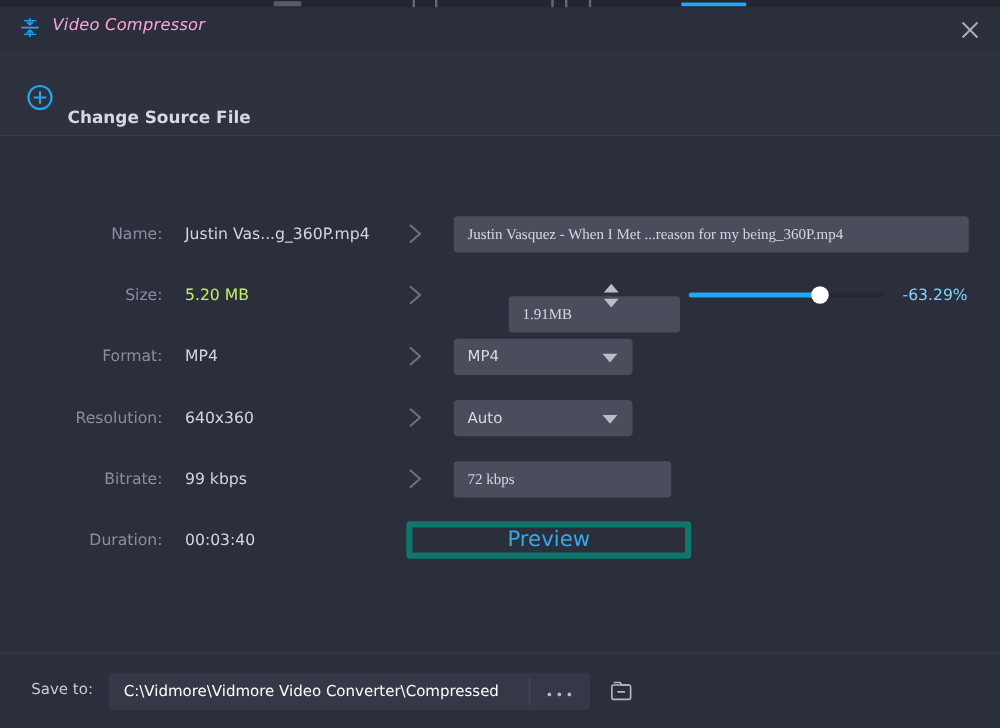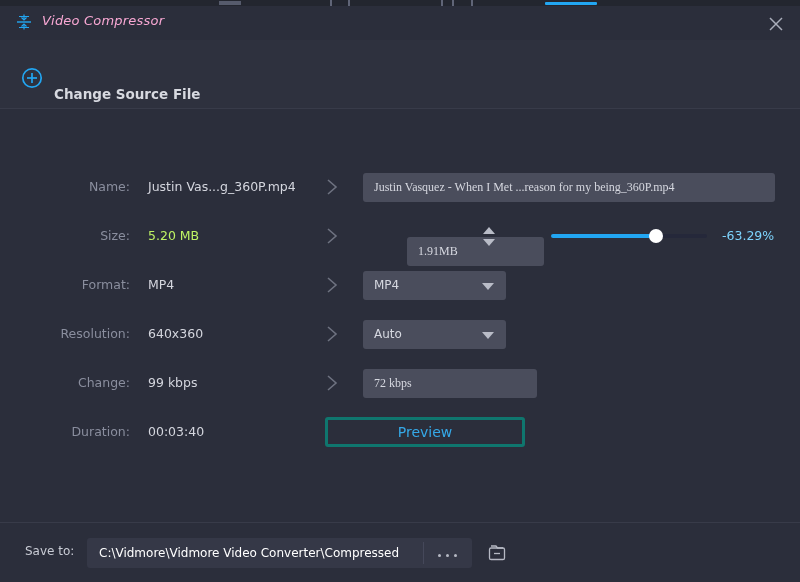--- a/index.html
+++ b/index.html
@@ -136,25 +136,25 @@
     background: #ffffff; border-radius: 50%;
     cursor: pointer;
   }
   .pct {
     position: absolute; left: 722px; top: 0; line-height: 30px;
     font-size: 12.5px; color: #7dd3fc;
   }
 
   
   .preview-btn {
-    position: absolute; left: 325px; top: 0; width: 200px; height: 30px;
-    border: 3px solid #0f766e; border-radius: 3px;
+    position: absolute; left: 325px; top: 0; width: 228px; height: 30px;
+    border: 5px solid #0f766e; border-radius: 3px;
     background: transparent; color: #35a9e8;
     font-family: "DejaVu Sans", "Liberation Sans", sans-serif;
-    font-size: 14px; cursor: pointer;
+    font-size: 17px; cursor: pointer;
   }
 
   
   .bottombar {
     position: absolute; left: 0; top: 522px; width: 800px; height: 60px;
     background: #2b2e3b;
     border-top: 1px solid #383b49;
   }
   .saveto-label {
     position: absolute; left: 25px; top: 21px;
@@ -291,21 +291,21 @@
           <polyline points="6,3 14,10 6,17" fill="none" stroke="#6e7280" stroke-width="1.6"></polyline>
         </svg>
       </div>
       <div class="dropdown">
         <span class="dd-text">Auto</span>
         <span class="dd-arrow"></span>
       </div>
     </div>
 
     <div class="row" style="top:259px;">
-      <div class="lbl">Change:</div>
+      <div class="lbl">Bitrate:</div>
       <div class="val">99 kbps</div>
       <div class="chev">
         <svg width="20" height="20" viewBox="0 0 20 20">
           <polyline points="6,3 14,10 6,17" fill="none" stroke="#6e7280" stroke-width="1.6"></polyline>
         </svg>
       </div>
       <input class="field field-bitrate" type="text" value="72 kbps" style="">
     </div>
 
     <div class="row" style="top:308px;">

